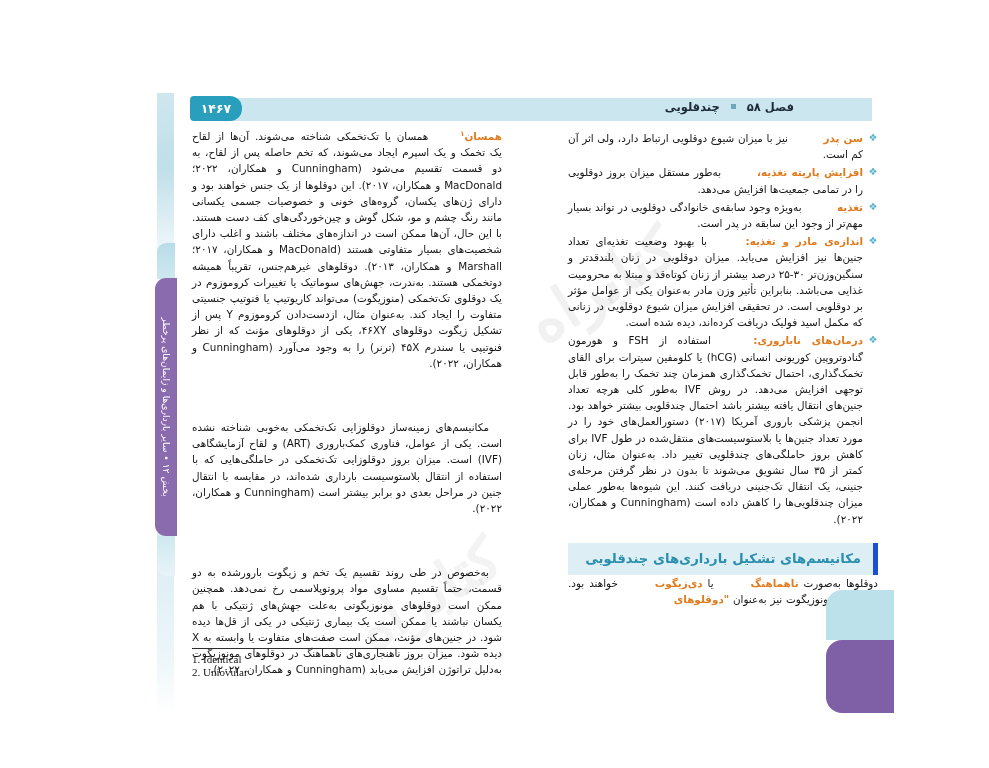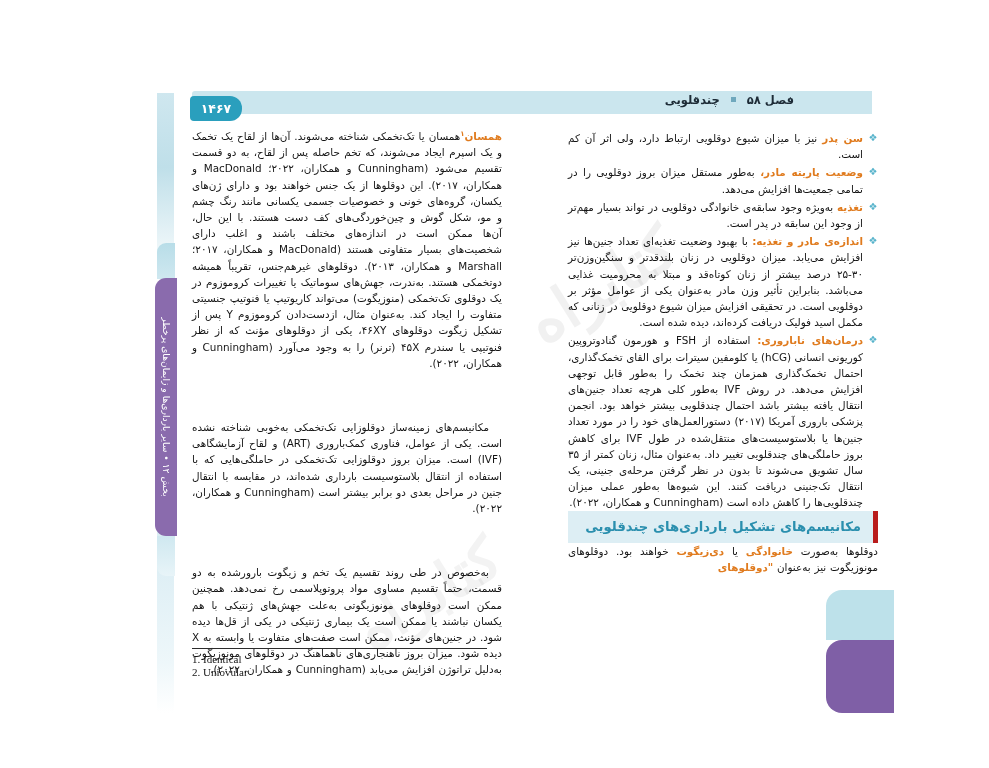--- a/index.html
+++ b/index.html
@@ -81,21 +81,21 @@
     width: 18px;
     height: 40px;
     background: linear-gradient(180deg,#cfe8f0 0%, #e8f4f8 100%);
     border-radius: 0 0 0 9px;
   }
 
   
   .header-bar {
     position: absolute;
     left: 192px;
-    top: 91px;
+    top: 98px;
     width: 680px;
     height: 23px;
     background: #cbe6ee;
     border-radius: 3px 0 0 3px;
   }
   .header-title {
     position: absolute;
     right: 78px;
     top: 2px;
     font-size: 11.5px;
@@ -157,20 +157,21 @@
     text-indent: 0;
     text-align: justify;
     text-align-last: right;
     word-spacing: 0.5px;
   }
   .col p.indent { text-indent: 13px; margin-top: 48px; }
 
   .kw-orange {
     color: #e07b1e;
     font-weight: bold;
+    margin-left: 32px;
   }
   sup {
     font-size: 7px;
     vertical-align: super;
     line-height: 0;
   }
 
   
   .bullet-item {
     position: relative;
@@ -185,24 +186,24 @@
     height: 12px;
     color: #57b3cb;
     font-size: 10px;
     line-height: 12px;
     text-align: center;
   }
 
   
   .section-heading {
     position: relative;
-    margin-top: 0;
+    margin-top: 16px;
     background: #ddeef4;
     padding: 6px 12px 7px 10px;
-    border-right: 5px solid #b91c1c;
+    border-right: 5px solid #1d4ed8;
     box-sizing: border-box;
     width: 100%;
   }
   .section-heading .sh-text {
     color: #2a8fae;
     font-size: 13.2px;
     font-weight: bold;
     line-height: 19px;
     text-align: right;
     direction: rtl;
@@ -312,21 +313,21 @@
     <div class="col col-right">
 
 
       <div class="bullet-item">
         <span class="bullet-icon">❖</span>
         <span class="kw-orange">سن پدر</span><span> نیز با میزان شیوع دوقلویی ارتباط دارد، ولی اثر آن کم است.</span>
       </div>
 
       <div class="bullet-item">
         <span class="bullet-icon">❖</span>
-        <span class="kw-orange">وضعیت پاریته مادر،</span><span> به‌طور مستقل میزان بروز دوقلویی را در تمامی جمعیت‌ها افزایش می‌دهد.</span>
+        <span class="kw-orange">افزایش پاریته تغذیه،</span><span> به‌طور مستقل میزان بروز دوقلویی را در تمامی جمعیت‌ها افزایش می‌دهد.</span>
       </div>
 
       <div class="bullet-item">
         <span class="bullet-icon">❖</span>
         <span class="kw-orange">تغذیه</span><span> به‌ویژه وجود سابقه‌ی خانوادگی دوقلویی در تواند بسیار مهم‌تر از وجود این سابقه در پدر است.</span>
       </div>
 
       <div class="bullet-item">
         <span class="bullet-icon">❖</span>
         <span class="kw-orange">اندازه‌ی مادر و تغذیه:</span><span> با بهبود وضعیت تغذیه‌ای تعداد جنین‌ها نیز افزایش می‌یابد. میزان دوقلویی در زنان بلندقدتر و سنگین‌وزن‌تر ۳۰-۲۵ درصد بیشتر از زنان کوتاه‌قد و مبتلا به محرومیت غذایی می‌باشد. بنابراین تأثیر وزن مادر به‌عنوان یکی از عوامل مؤثر بر دوقلویی است. در تحقیقی افزایش میزان شیوع دوقلویی در زنانی که مکمل اسید فولیک دریافت کرده‌اند، دیده شده است.</span>
@@ -334,21 +335,21 @@
 
       <div class="bullet-item">
         <span class="bullet-icon">❖</span>
         <span class="kw-orange">درمان‌های ناباروری:</span><span> استفاده از FSH و هورمون گنادوتروپین کوریونی انسانی (hCG) یا کلومفین سیترات برای القای تخمک‌گذاری، احتمال تخمک‌گذاری همزمان چند تخمک را به‌طور قابل توجهی افزایش می‌دهد. در روش IVF به‌طور کلی هرچه تعداد جنین‌های انتقال یافته بیشتر باشد احتمال چندقلویی بیشتر خواهد بود. انجمن پزشکی باروری آمریکا (۲۰۱۷) دستورالعمل‌های خود را در مورد تعداد جنین‌ها یا بلاستوسیست‌های منتقل‌شده در طول IVF برای کاهش بروز حاملگی‌های چندقلویی تغییر داد. به‌عنوان مثال، زنان کمتر از ۳۵ سال تشویق می‌شوند تا بدون در نظر گرفتن مرحله‌ی جنینی، یک انتقال تک‌جنینی دریافت کنند. این شیوه‌ها به‌طور عملی میزان چندقلویی‌ها را کاهش داده است (Cunningham و همکاران، ۲۰۲۲).</span>
       </div>
 
       <div class="section-heading">
         <div class="sh-text">مکانیسم‌های تشکیل بارداری‌های چندقلویی</div>
       </div>
 
-      <p><span>دوقلوها به‌صورت </span><span class="kw-orange">خانوادگی</span><span> یا </span><span class="kw-orange">دی‌زیگوت</span><span> خواهند بود. دوقلوهای مونوزیگوت نیز به‌عنوان </span><span class="kw-orange">"دوقلوهای</span></p>
+      <p><span>دوقلوها به‌صورت </span><span class="kw-orange">ناهماهنگ</span><span> یا </span><span class="kw-orange">دی‌زیگوت</span><span> خواهند بود. دوقلوهای مونوزیگوت نیز به‌عنوان </span><span class="kw-orange">"دوقلوهای</span></p>
 
     </div>
 
     <div class="col col-left">
 
       <p><span class="kw-orange">همسان<sup>۱</sup></span><span>همسان یا تک‌تخمکی شناخته می‌شوند. آن‌ها از لقاح یک تخمک و یک اسپرم ایجاد می‌شوند، که تخم حاصله پس از لقاح، به دو قسمت تقسیم می‌شود (Cunningham و همکاران، ۲۰۲۲؛ MacDonald و همکاران، ۲۰۱۷). این دوقلوها از یک جنس خواهند بود و دارای ژن‌های یکسان، گروه‌های خونی و خصوصیات جسمی یکسانی مانند رنگ چشم و مو، شکل گوش و چین‌خوردگی‌های کف دست هستند. با این حال، آن‌ها ممکن است در اندازه‌های مختلف باشند و اغلب دارای شخصیت‌های بسیار متفاوتی هستند (MacDonald و همکاران، ۲۰۱۷؛ Marshall و همکاران، ۲۰۱۳). دوقلوهای غیرهم‌جنس، تقریباً همیشه دوتخمکی هستند. به‌ندرت، جهش‌های سوماتیک یا تغییرات کروموزوم در یک دوقلوی تک‌تخمکی (منوزیگوت) می‌تواند کاریوتیپ یا فنوتیپ جنسیتی متفاوت را ایجاد کند. به‌عنوان مثال، ازدست‌دادن کروموزوم Y پس از تشکیل زیگوت دوقلوهای ۴۶XY، یکی از دوقلوهای مؤنث که از نظر فنوتیپی یا سندرم ۴۵X (ترنر) را به وجود می‌آورد (Cunningham و همکاران، ۲۰۲۲).</span></p>
 
       <p class="indent">مکانیسم‌های زمینه‌ساز دوقلوزایی تک‌تخمکی به‌خوبی شناخته نشده است. یکی از عوامل، فناوری کمک‌باروری (ART) و لقاح آزمایشگاهی (IVF) است. میزان بروز دوقلوزایی تک‌تخمکی در حاملگی‌هایی که با استفاده از انتقال بلاستوسیست بارداری شده‌اند، در مقایسه با انتقال جنین در مراحل بعدی دو برابر بیشتر است (Cunningham و همکاران، ۲۰۲۲).</p>
 
       <p class="indent">به‌خصوص در طی روند تقسیم یک تخم و زیگوت بارورشده به دو قسمت، حتماً تقسیم مساوی مواد پروتوپلاسمی رخ نمی‌دهد. همچنین ممکن است دوقلوهای مونوزیگوتی به‌علت جهش‌های ژنتیکی با هم یکسان نباشند یا ممکن است یک بیماری ژنتیکی در یکی از قل‌ها دیده شود. در جنین‌های مؤنث، ممکن است صفت‌های متفاوت یا وابسته به X دیده شود. میزان بروز ناهنجاری‌های ناهماهنگ در دوقلوهای مونوزیگوت به‌دلیل تراتوژن افزایش می‌یابد (Cunningham و همکاران، ۲۰۲۲).</p>

